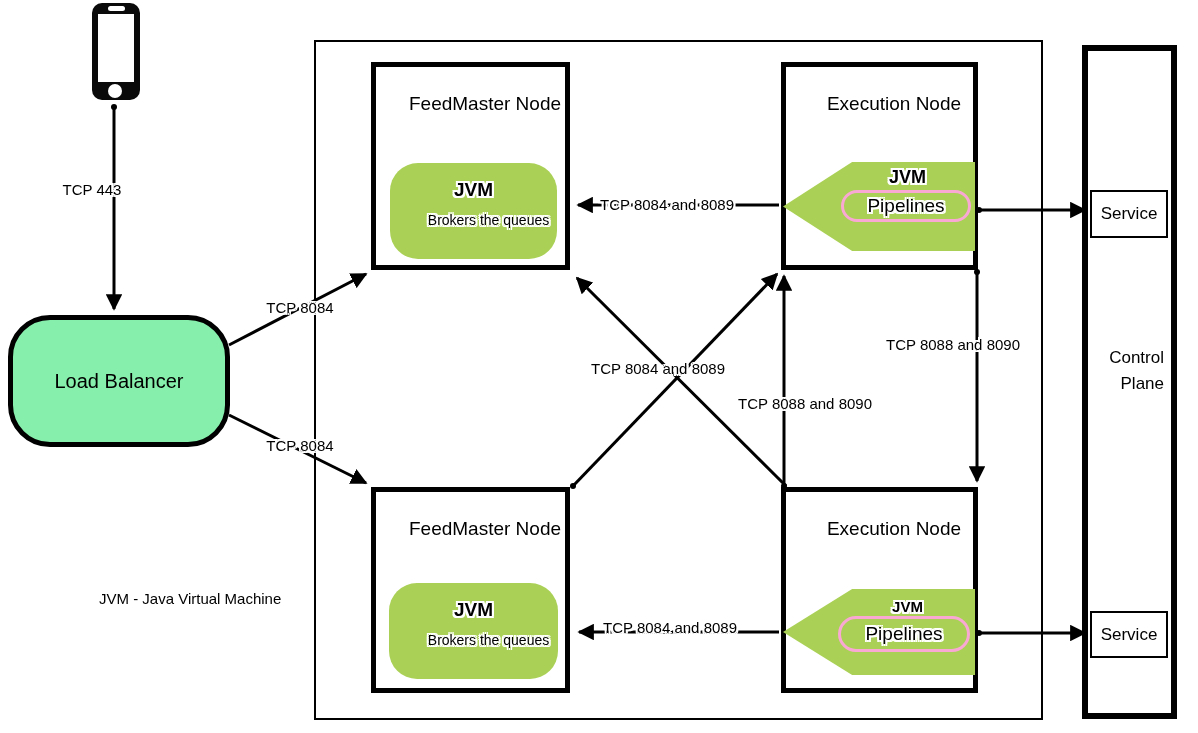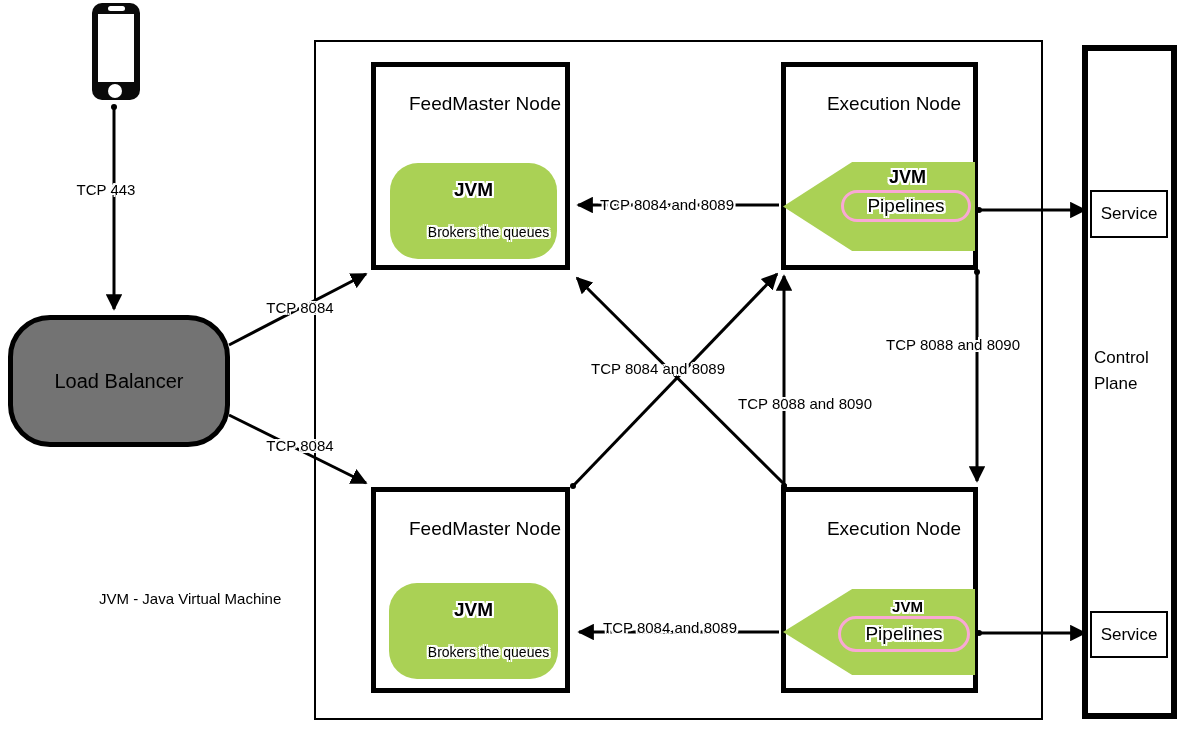--- a/index.html
+++ b/index.html
@@ -11,38 +11,38 @@
   .node{
     position:absolute;background:#fff;border:5px solid #000;box-sizing:border-box;
     text-align:center;
   }
   .node-title{font-size:19px;margin-top:26px;padding-left:29px;}
   .outer-container{
     position:absolute;border:2px solid #000;box-sizing:border-box;background:transparent;
   }
   .lb{
     position:absolute;border:5px solid #000;border-radius:42px;box-sizing:border-box;
-    display:flex;align-items:center;justify-content:center;font-size:20px;background:#737373;
+    display:flex;align-items:center;justify-content:center;font-size:20px;background:#86efac;
   }
   .control-plane{
     position:absolute;border:6px solid #000;box-sizing:border-box;background:#fff;
   }
   .cp-label{
-    position:absolute;text-align:left;font-size:17px;line-height:26px;
+    position:absolute;text-align:right;font-size:17px;line-height:26px;
   }
   .service{
     position:absolute;border:2px solid #000;box-sizing:border-box;background:#fff;
     display:flex;align-items:center;justify-content:center;font-size:17px;
   }
   
   .jvm-round{
     position:absolute;border-radius:28px;text-align:center;box-sizing:border-box;
   }
   .jvm-round .jvm-title{font-size:19px;font-weight:bold;margin-top:16px;}
-  .jvm-round .jvm-sub{font-size:14px;margin-top:23px;padding-left:30px;}
+  .jvm-round .jvm-sub{font-size:14px;margin-top:11px;padding-left:30px;}
   .jvm-arrow{
     position:absolute;
     clip-path:polygon(100% 0%, 36% 0%, 0% 50%, 36% 100%, 100% 100%);
   }
   .pill{
     position:absolute;border:3px solid #f9a8d4;border-radius:18px;box-sizing:border-box;
     display:flex;align-items:center;justify-content:center;font-size:19px;background:transparent;
   }
   .jvm-arrow-title{position:absolute;text-align:center;font-weight:bold;}
   
@@ -145,21 +145,21 @@
     <g fill="#000" stroke="none">
       <circle cx="114" cy="107" r="3"></circle>
       <circle cx="977" cy="272" r="3"></circle>
       <circle cx="979" cy="210" r="3"></circle>
       <circle cx="979" cy="633" r="3"></circle>
       <circle cx="784" cy="486" r="3"></circle>
       <circle cx="573" cy="486" r="3"></circle>
     </g>
   </svg>
 
-  <div class="edge-label halo lbl" style="left:66px;top:181px;width:80px;text-align:center;">TCP 443</div>
+  <div class="edge-label halo lbl" style="left:52px;top:181px;width:80px;text-align:center;">TCP 443</div>
   <div class="edge-label halo lbl" style="left:255px;top:299px;width:90px;">TCP 8084</div>
   <div class="edge-label halo lbl" style="left:255px;top:437px;width:90px;">TCP 8084</div>
   <div class="edge-label halo lbl" style="left:592px;top:196px;width:150px;">TCP 8084 and 8089</div>
   <div class="edge-label halo lbl" style="left:583px;top:360px;width:150px;">TCP 8084 and 8089</div>
   <div class="edge-label halo lbl" style="left:595px;top:619px;width:150px;">TCP 8084 and 8089</div>
   <div class="edge-label halo lbl" style="left:730px;top:395px;width:150px;">TCP 8088 and 8090</div>
   <div class="edge-label halo lbl" style="left:878px;top:336px;width:150px;">TCP 8088 and 8090</div>
 
   <div class="legend" style="left:55px;top:590px;margin-left:44px;">JVM - Java Virtual Machine</div>
 

